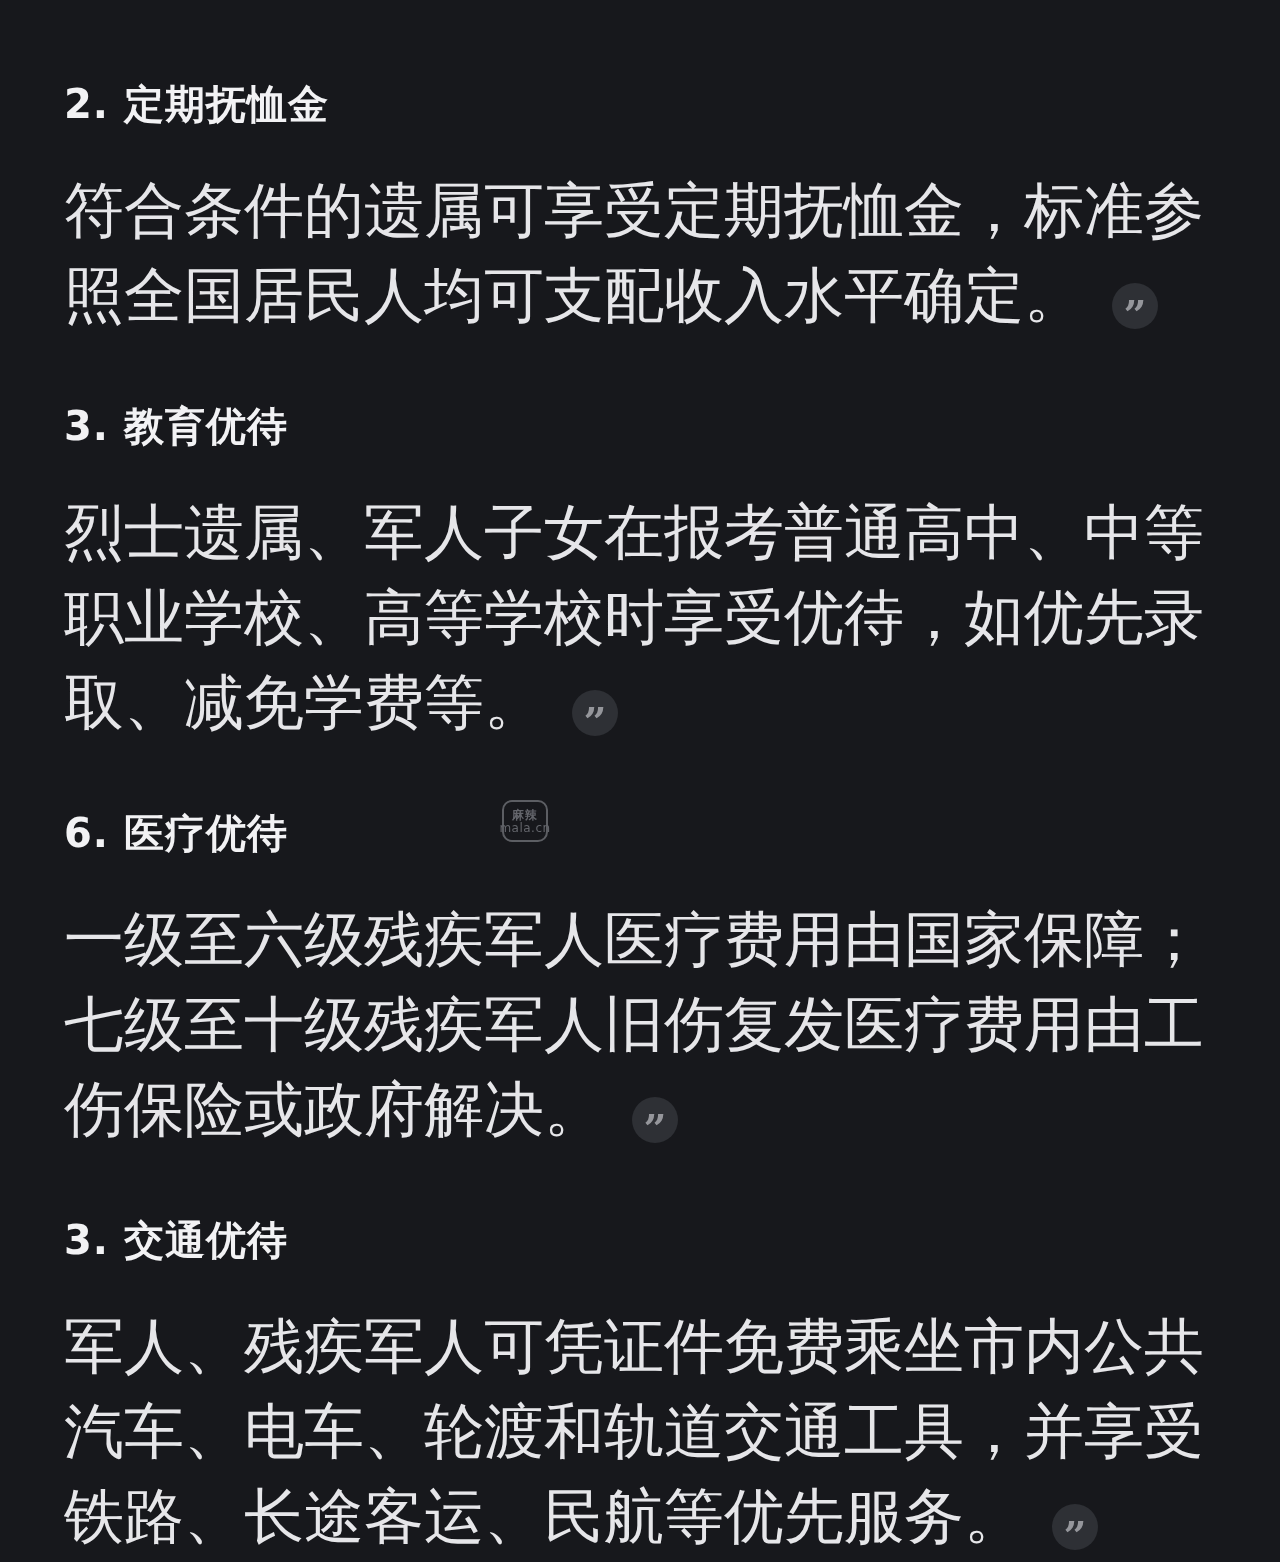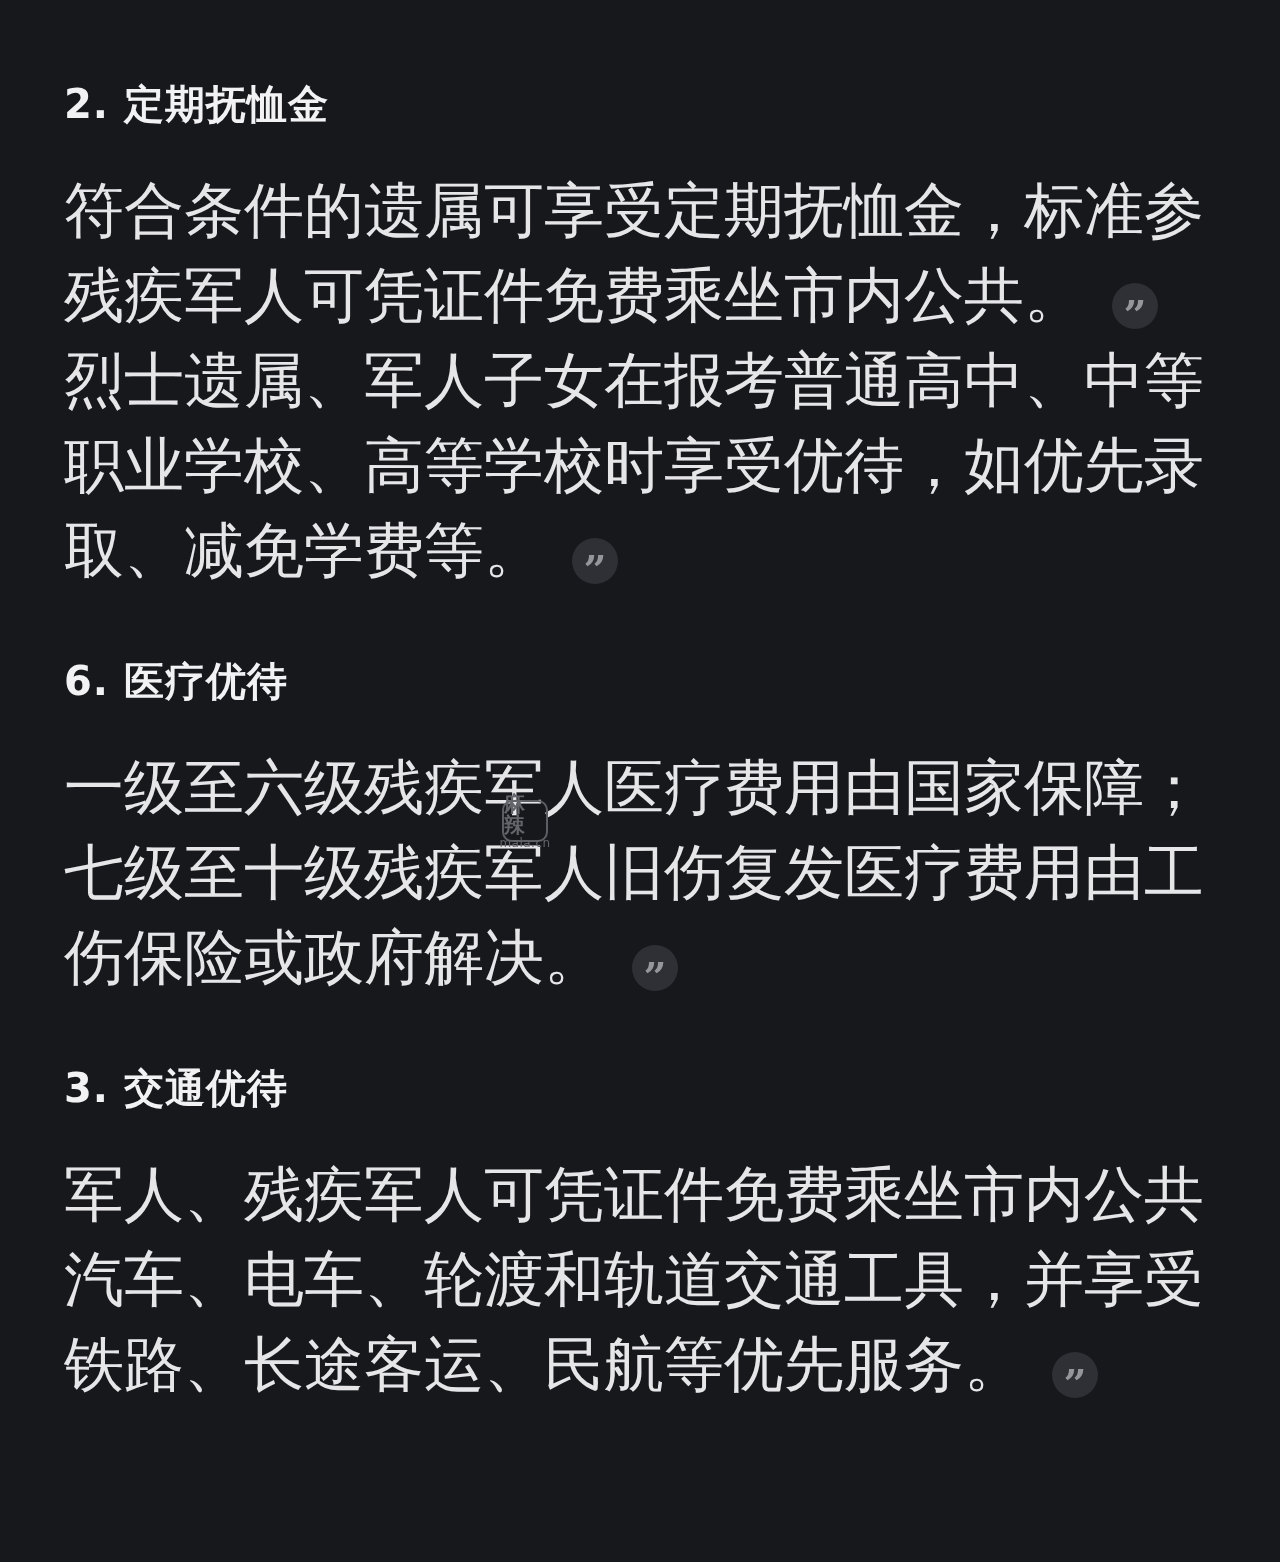--- a/index.html
+++ b/index.html
@@ -80,42 +80,43 @@
     box-sizing: border-box;
     border: 2.5px solid #5c5e63;
     border-radius: 10px;
     display: flex;
     flex-direction: column;
     align-items: center;
     justify-content: center;
     gap: 1px;
   }
   .watermark-logo .logo-cn {
-    font-size: 21px;
+    font-size: 12px;
     font-weight: bold;
     line-height: 1;
     letter-spacing: 1px;
   }
   .watermark-logo .logo-en {
     font-size: 12px;
     line-height: 1;
     letter-spacing: 0.5px;
   }
 </style>
 </head>
 <body>
 
 <div class="page">
 
   <h3 class="section-heading">2. 定期抚恤金</h3>
   <p class="section-body"><span class="body-text">符合条件的遗属可享受定期抚恤金，标准参
-残疾军人可凭证件免费乘坐市内公共。</span><span class="citation-badge">
+照全国居民人均可支配收入水平确定。</span><span class="citation-badge">
         <span class="glyph">”</span>
       </span></p>
 
+  <h3 class="section-heading">3. 教育优待</h3>
   <p class="section-body"><span class="body-text">烈士遗属、军人子女在报考普通高中、中等
 职业学校、高等学校时享受优待，如优先录
 取、减免学费等。</span><span class="citation-badge">
         <span class="glyph">”</span>
       </span></p>
 
   <h3 class="section-heading">6. 医疗优待</h3>
   <p class="section-body"><span class="body-text">一级至六级残疾军人医疗费用由国家保障；
 七级至十级残疾军人旧伤复发医疗费用由工
 伤保险或政府解决。</span><span class="citation-badge">

